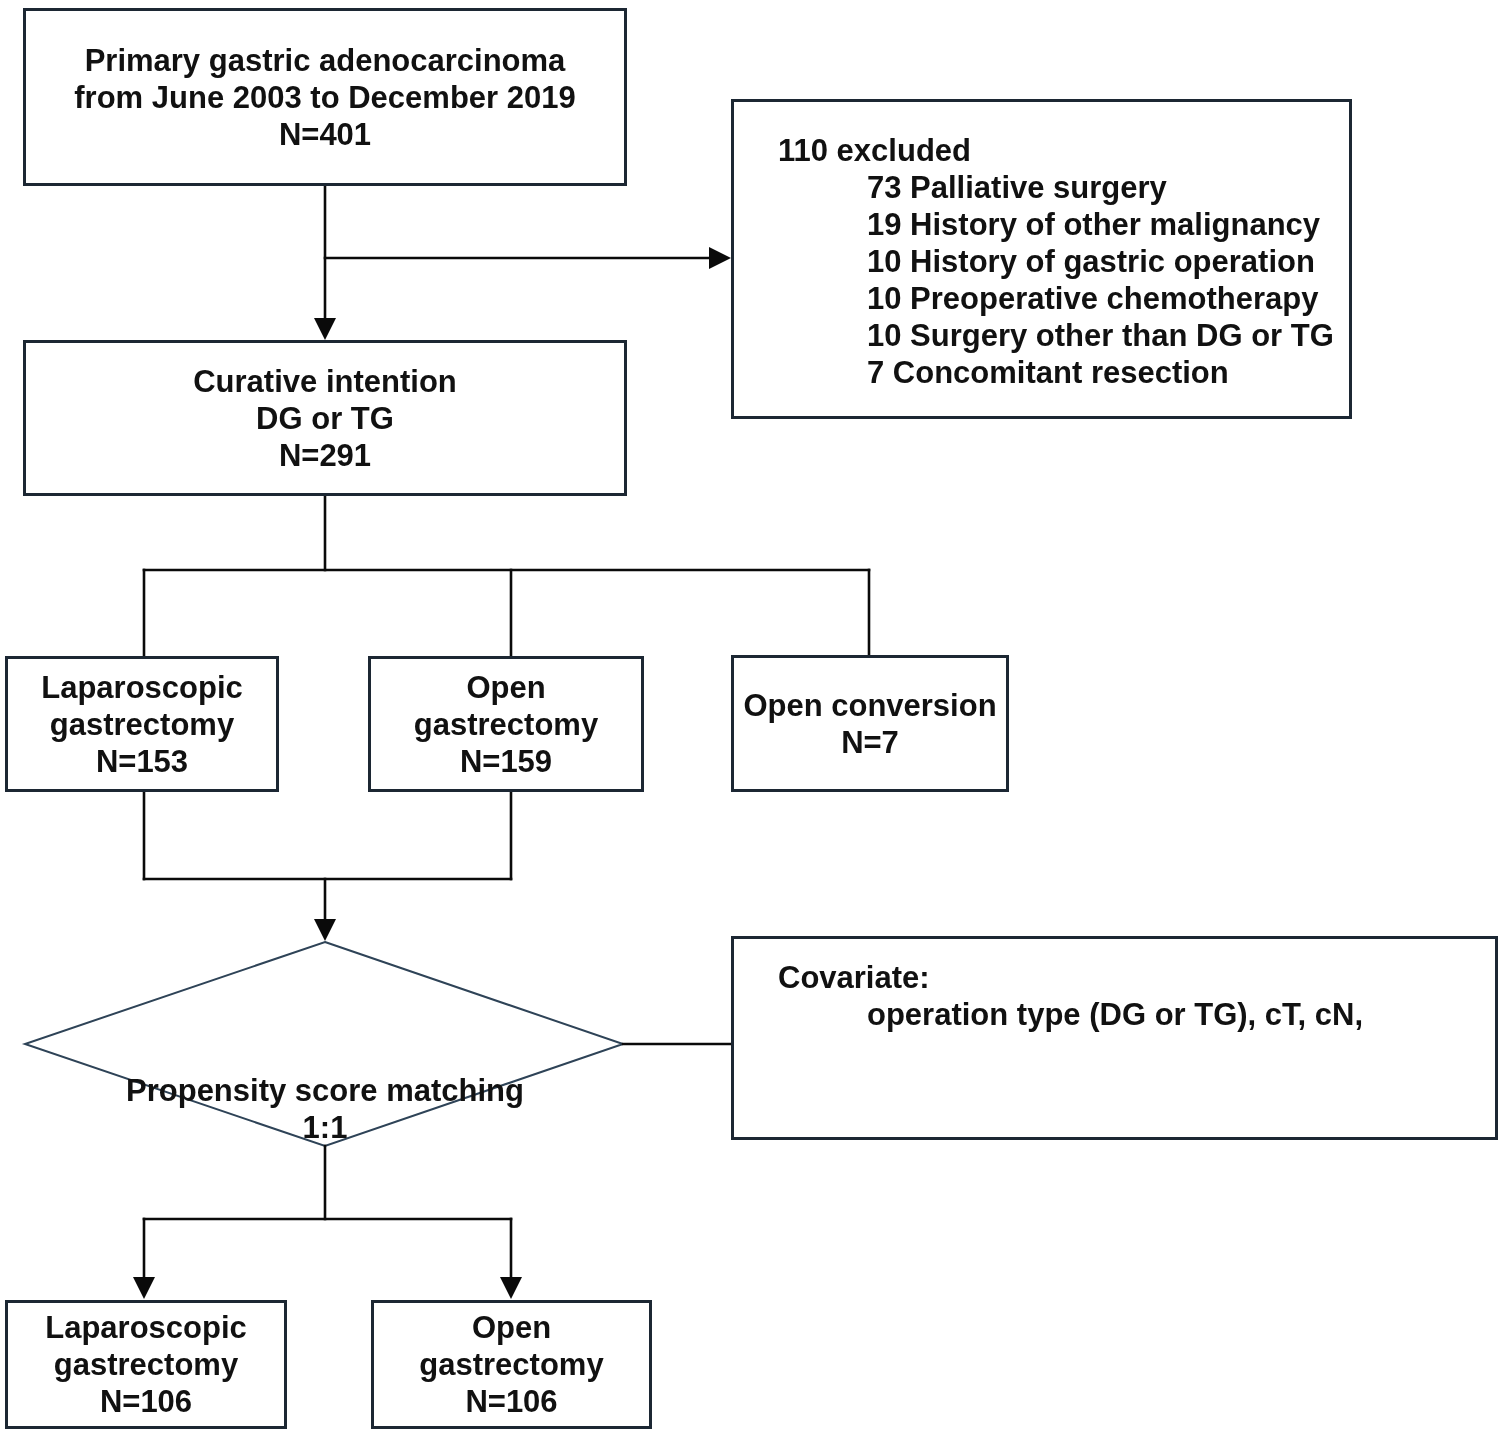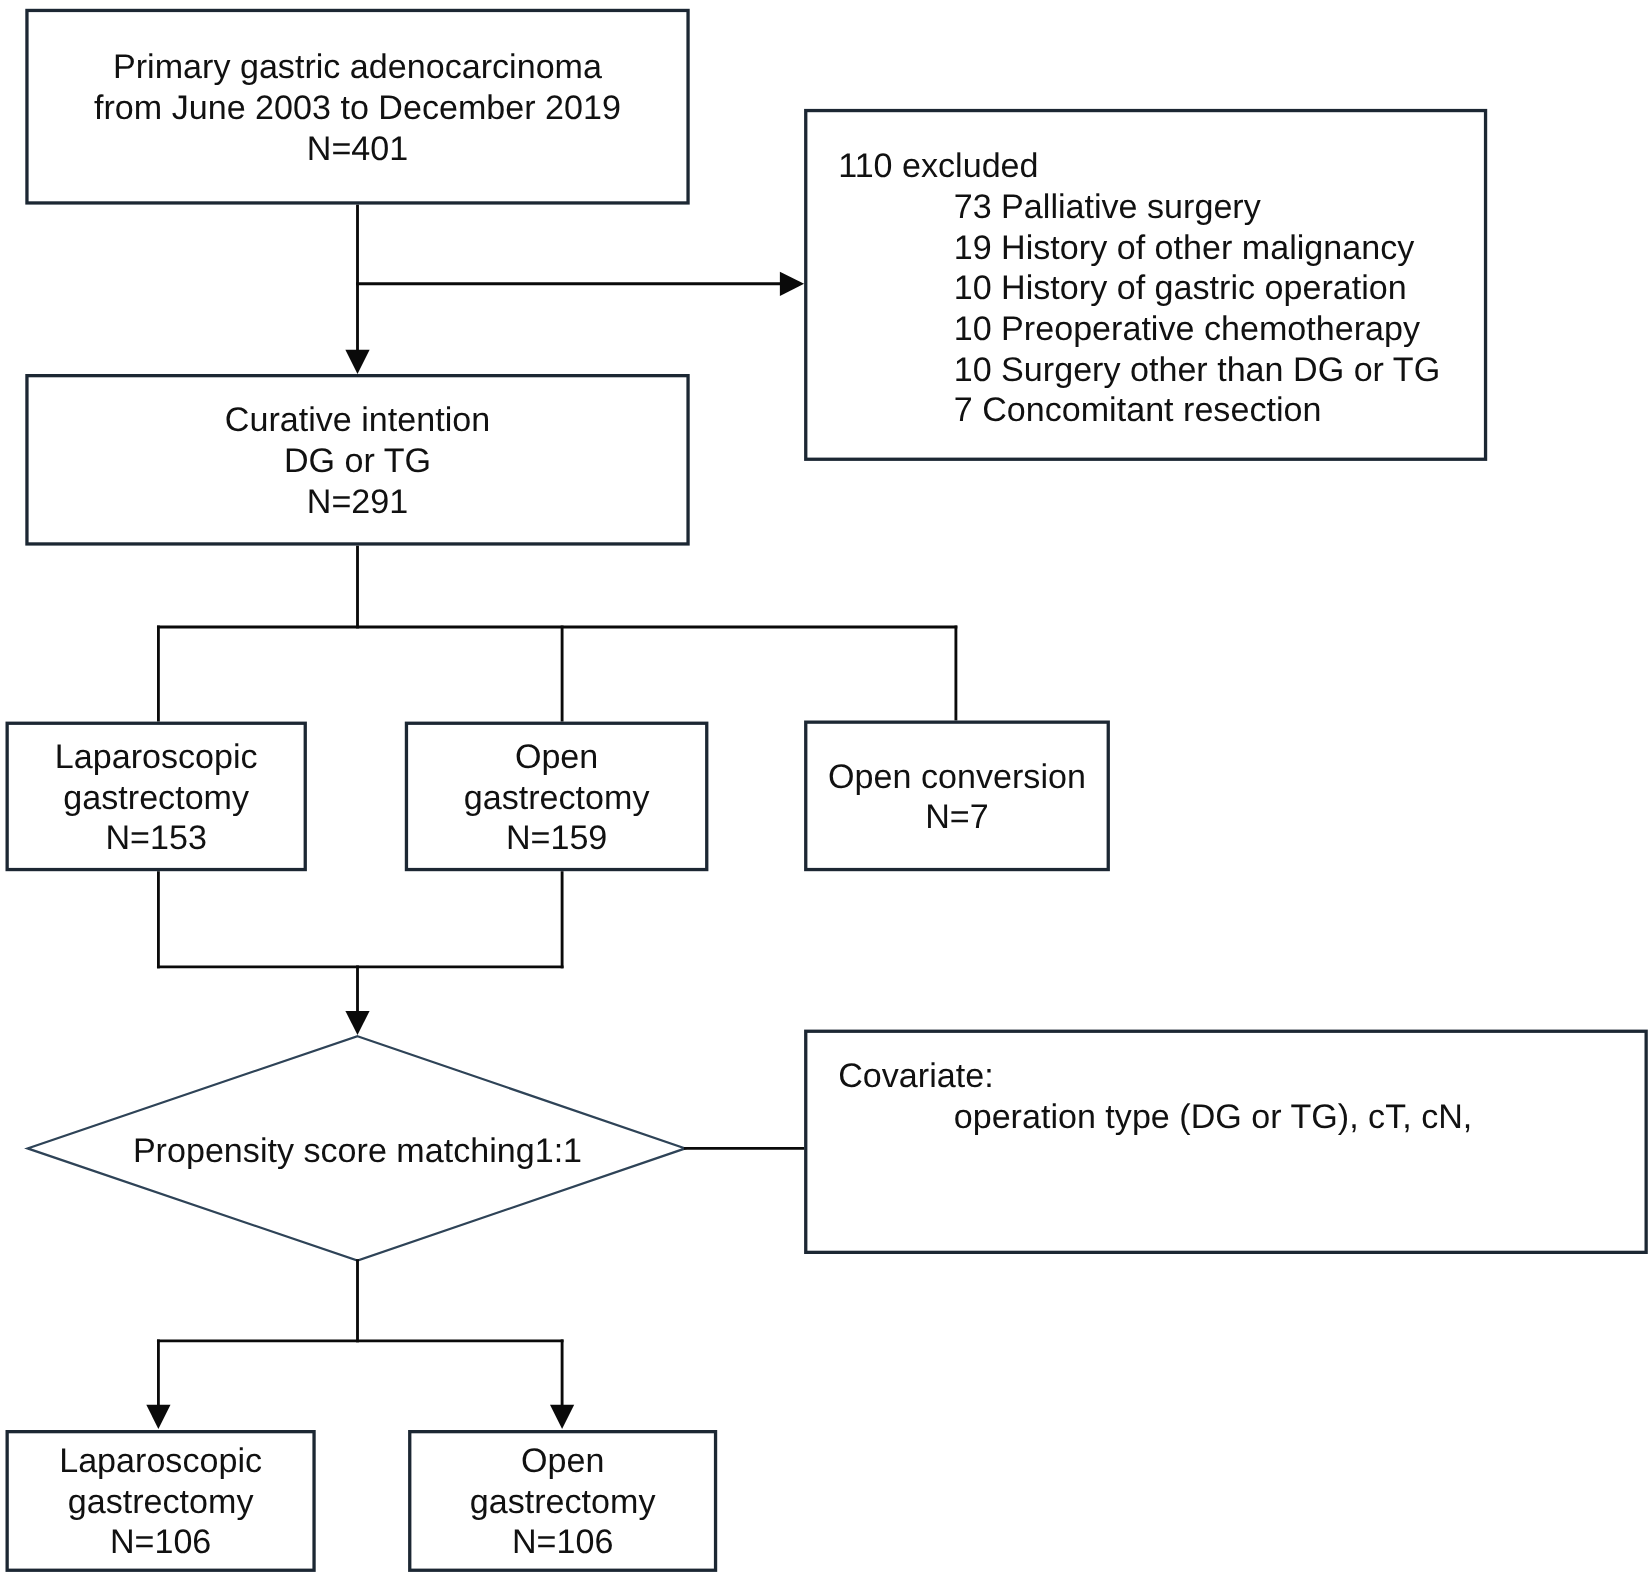--- a/index.html
+++ b/index.html
@@ -1,38 +1,38 @@
 <!DOCTYPE html>
 <html style="--background: #ffffff; --text: #111111; --box-border: #1c2733; --diamond-border: #2e4357; --connector: #0a0a0a;"><head>
 <meta charset="utf-8">
 <style>
   html,body{margin:0;padding:0;background:var(--background,#fff);}
   .canvas{
     position:relative;width:1502px;height:1434px;overflow:hidden;
     background:var(--background,#fff);
     font-family:"Liberation Sans",sans-serif;
-    font-size:31px;line-height:37px;color:var(--text,#111);
+    font-size:31px;line-height:37px;color:var(--text,#111);font-weight:bold;
   }
   .connectors{position:absolute;left:0;top:0;width:1502px;height:1434px;}
   .connectors line{stroke:var(--connector,#0a0a0a);stroke-width:2.6;stroke-linecap:square;}
   .connectors .head{fill:var(--connector,#0a0a0a);stroke:none;}
   .connectors .diamond{fill:#ffffff;stroke:var(--diamond-border,#2e4357);stroke-width:2;}
   .fbox{
     position:absolute;box-sizing:border-box;background:#fff;
     border:3px solid var(--box-border,#1c2733);
   }
   .center{display:flex;flex-direction:column;justify-content:center;align-items:center;text-align:center;}
   .hang{display:block;}
-  .hang .hdr{padding-left:28px;}
+  .hang .hdr{padding-left:44px;}
   .hang .itm{padding-left:133px;}
   .excluded-box{padding-top:30px;}
   .covariate-box{padding-top:20px;}
   .psm-label{
     position:absolute;left:25px;top:944px;width:600px;height:202px;
-    display:flex;flex-direction:row;justify-content:center;align-items:center;
+    display:flex;flex-direction:column;justify-content:flex-end;align-items:center;
     text-align:center;background:transparent;
   }
   .tline{display:block;}
 </style>
 </head>
 <body>
 
 <div class="canvas">
 
   <svg class="connectors" viewBox="0 0 1502 1434" xmlns="http://www.w3.org/2000/svg">

